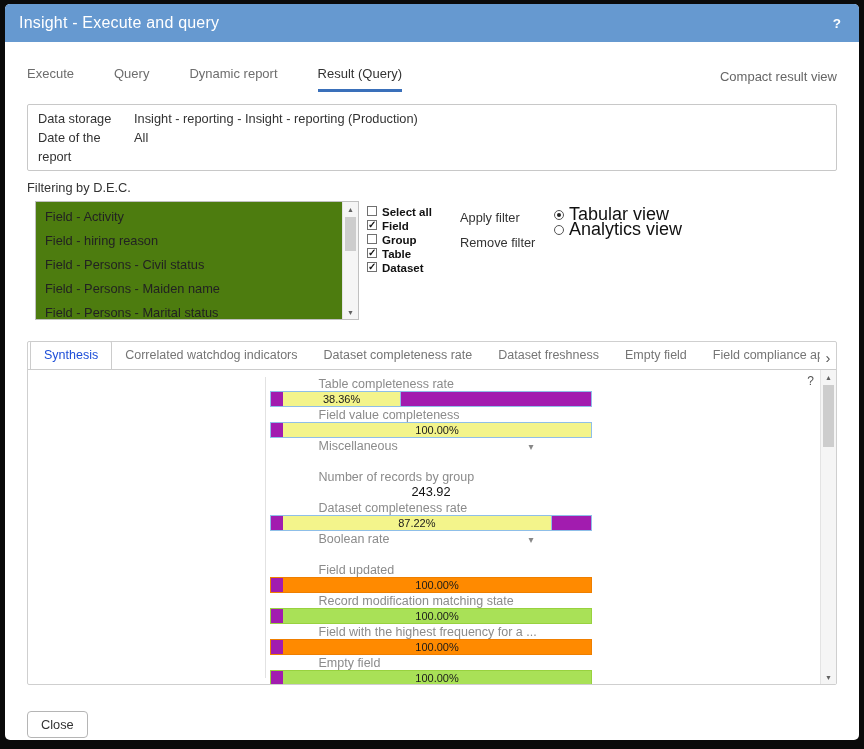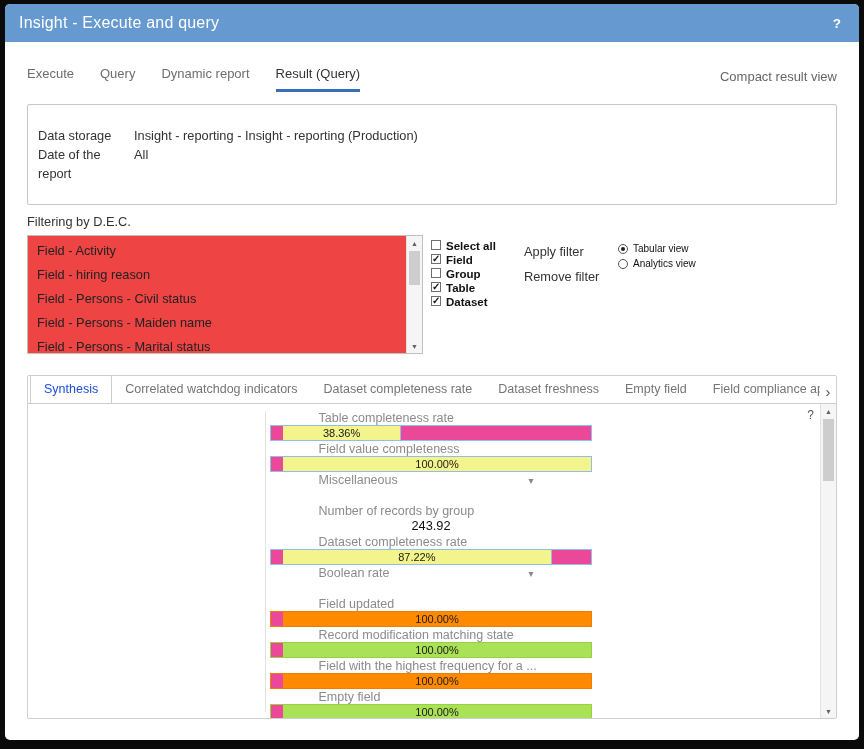--- a/index.html
+++ b/index.html
@@ -8,71 +8,71 @@
   .screen { width:864px; height:749px; padding:4px 5px 9px 5px; }
   .window { width:100%; height:100%; background:#fff; border-radius:5px; position:relative; overflow:hidden; }
 
   .titlebar { height:38px; background:#6699d0; color:#fff; display:flex; align-items:center; padding:0 14px; }
   .title { font-size:16px; letter-spacing:.2px; }
   .tb-help { margin-left:auto; font-weight:700; font-size:13.5px; cursor:pointer; padding:0 4px; }
 
   .bodyc { padding:0 22px; position:relative; }
 
   .main-tabs { display:flex; align-items:flex-end; margin-top:24px; font-size:13px; color:#6d6d6d; }
-  .main-tab-list { display:flex; gap:26px; }
+  .main-tab-list { display:flex; gap:40px; }
   .main-tab { padding-bottom:8px; border-bottom:3px solid transparent; cursor:pointer; white-space:nowrap; }
   .main-tab.active { color:#333; border-bottom-color:#3a70ba; }
   .compact { margin-left:auto; padding-bottom:8px; color:#666; cursor:pointer; }
 
-  .info-box { margin-top:12px; border:1px solid #c8c8c8; border-radius:2px; padding:21px 10px; font-size:12.8px; color:#333; }
+  .info-box { margin-top:12px; border:1px solid #c8c8c8; border-radius:2px; padding:4px 10px; font-size:12.8px; color:#333; }
   .info-row { display:flex; line-height:19px; }
   .info-label { width:96px; flex:none; }
 
   .filter-title { margin-top:9px; font-size:12.8px; color:#333; }
   .filter-row { display:flex; margin-top:6px; }
 
-  .listbox { position:relative; width:396px; height:119px; border:1px solid #c0c0c0; background:#ef4444; font-size:12.8px; color:#222; flex:none; }
+  .listbox { position:relative; width:324px; height:119px; border:1px solid #c0c0c0; background:#4d7c0f; font-size:12.8px; color:#222; flex:none;margin-left:8px; }
   .list-items { position:absolute; top:0; left:0; right:16px; bottom:0; overflow:hidden; padding-top:3px; }
   .list-item { padding:3px 9px 4px; line-height:17px; white-space:nowrap; }
 
   .vscroll { position:absolute; top:0; right:0; bottom:0; width:16px; background:#f5f5f5; border-left:1px solid #e3e3e3; }
   .sb-btn { position:absolute; left:0; right:0; height:14px; font-size:7px; color:#616161; display:flex; align-items:center; justify-content:center; cursor:pointer; }
   .sb-btn.top { top:0; } .sb-btn.bottom { bottom:0; }
   .sb-thumb { position:absolute; left:2px; right:2px; background:#cdcdcd; cursor:pointer; }
   .listbox .sb-thumb { top:15px; height:34px; }
 
   .checks { margin-left:8px; width:76px; font-size:11.5px; color:#111; padding-top:5px; flex:none; }
   .check-row { display:flex; align-items:flex-start; height:14px; cursor:pointer; }
   .cbox { width:10px; height:10px; border:1px solid #707070; background:#fff; margin-right:5px; flex:none; font-size:10px; line-height:8px; text-align:center; color:#111; font-weight:700; }
   .clab { font-weight:700; white-space:nowrap; }
 
   .actions { margin-left:17px; width:80px; font-size:12.8px; color:#333; padding-top:9px; flex:none; }
   .action { margin-bottom:10px; cursor:pointer; white-space:nowrap; }
 
-  .views { margin-left:14px; font-size:10px; color:#111; padding-top:6px; }
+  .views { margin-left:14px; font-size:18px; color:#111; padding-top:6px; }
   .view-row { display:flex; align-items:center; height:15px; cursor:pointer; }
   .radio { width:10px; height:10px; border:1px solid #555; border-radius:50%; margin-right:5px; flex:none; position:relative; background:#fff; }
   .radio.sel::after { content:""; position:absolute; left:2px; top:2px; right:2px; bottom:2px; border-radius:50%; background:#222; }
   .vlab { white-space:nowrap; }
 
   .panel { position:relative; margin-top:21px; border:1px solid #cfcfcf; border-radius:2px; height:344px; }
   .panel-tabs { display:flex; align-items:flex-end; height:28px; border-bottom:1px solid #ccc; font-size:12.5px; color:#757575; padding-left:2px; position:relative; }
   .panel-tab-list { display:flex; align-items:flex-end; overflow:hidden; flex:1; white-space:nowrap; height:28px; }
   .ptab { padding:6px 13px 7px; cursor:pointer; flex:none; }
   .ptab.active { border:1px solid #ccc; border-bottom:1px solid #fff; margin-bottom:-1px; background:#fff; color:#1d4ed8; border-radius:2px 2px 0 0; }
   .tab-overflow { position:absolute; right:0; top:4px; width:16px; height:22px; display:flex; align-items:center; justify-content:center; color:#555; font-size:15px; background:#fff; cursor:pointer; }
 
   .panel-help { position:absolute; top:32px; right:22px; color:#555; font-size:12px; }
 
   .metrics { position:absolute; top:28px; left:0; right:16px; bottom:0; overflow:hidden; padding-top:7px; }
   .metric-row { display:flex; align-items:center; height:31px;flex-direction:column; }
   .m-label { width:237px; flex:none; padding-left:13px; padding-right:20px; font-size:12.5px; color:#8b8b8b; white-space:nowrap; overflow:hidden; position:relative; }
   .m-arrow { position:absolute; right:9px; top:50%; transform:translateY(-50%); color:#888; font-size:10px; cursor:pointer; }
   .m-bar-wrap { margin-left:14px; }
-  .gauge { width:322px; height:16px; border:1px solid #8fbfe8; background:#ec4899;padding-left:12px; }
+  .gauge { width:322px; height:16px; border:1px solid #8fbfe8; background:#a21caf;padding-left:12px; }
   .gauge-fill { height:100%; display:flex; align-items:center; justify-content:center; }
   .gauge-text { font-size:11px; color:#1a1a1a; white-space:nowrap; }
   .m-text { margin-left:14px; font-size:12.8px; color:#111; }
 
   .col-divider { position:absolute; left:237px; top:35px; bottom:6px; width:1px; background:#e2e2e2; }
 
   .panel-scroll { top:28px; }
   .panel-scroll .sb-thumb { top:15px; height:62px; }
 
   .close-btn { margin-top:26px; padding:5px 13px; font-size:12.8px; color:#333; background:#fff; border:1px solid #b5b5b5; border-radius:4px; cursor:pointer; font-family:inherit; }

